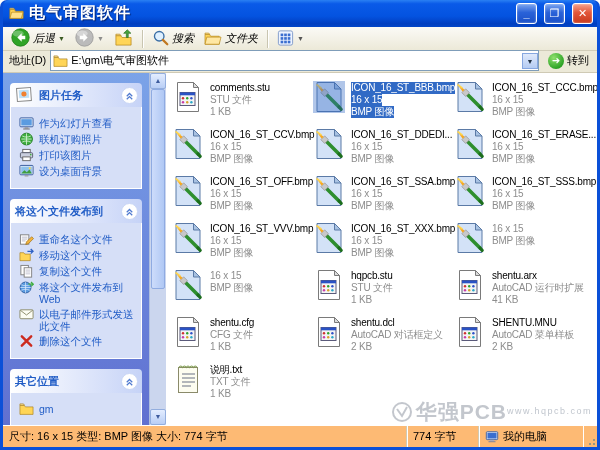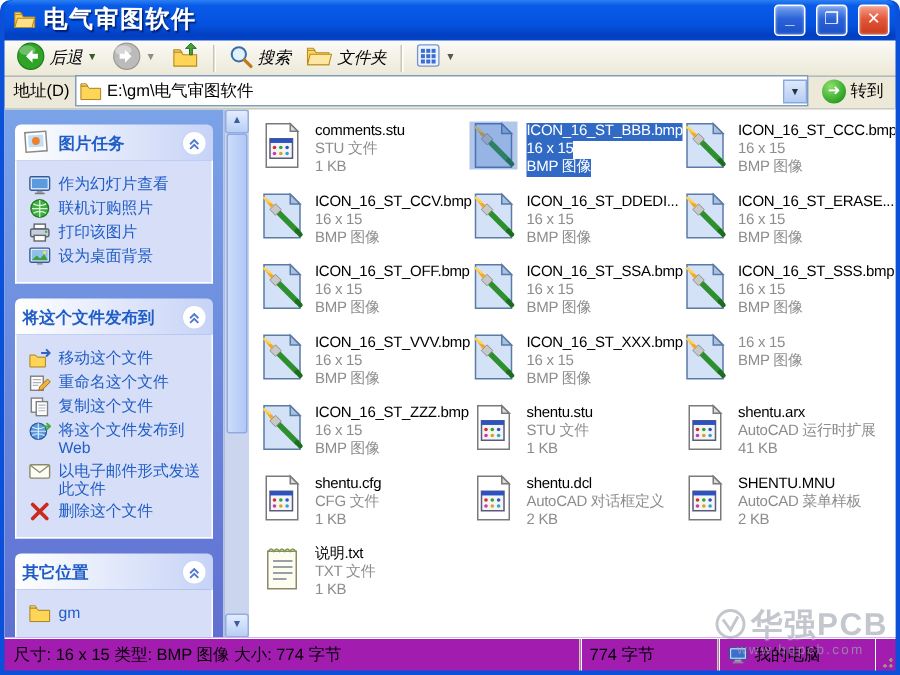--- a/index.html
+++ b/index.html
@@ -86,35 +86,35 @@
   .f-ico { width:32px; height:32px; flex:0 0 32px; position:relative; }
   .f-ico svg { width:32px; height:32px; }
   .file.selected .f-ico::after { content:''; position:absolute; inset:0; background:rgba(49,106,197,.38); }
   .f-text { display:flex; flex-direction:column; line-height:12px; padding-top:1px; }
   .f-name { font-size:10px; color:#000; white-space:nowrap; letter-spacing:-.2px; }
   .f-meta { font-size:10px; color:#8d8d8d; white-space:nowrap; letter-spacing:-.2px; }
   .f-name, .f-meta { align-self:flex-start; }
   .file.selected .f-name, .file.selected .f-meta { background:#316ac5; color:#fff; }
 
   
-  .statusbar { height:22px; background:#a21caf; display:flex; align-items:stretch; border-top:1px solid #fff; font-size:11px; }
+  .statusbar { height:22px; background:#fdba74; display:flex; align-items:stretch; border-top:1px solid #fff; font-size:11px; }
   .sb-cell { display:flex; align-items:center; padding:0 6px; border-right:1px solid #cfcab5; box-shadow:1px 0 0 #fff; color:#000; }
   .sb-cell.info { flex:1; }
-  .sb-cell.bytes { width:92px; }
+  .sb-cell.bytes { width:72px; }
   .sb-cell.loc { width:104px; gap:4px; border-right:0;font-family:Liberation Serif, serif; }
   .grip { width:14px; position:relative; }
   .grip::after { content:''; position:absolute; right:2px; bottom:2px; width:9px; height:9px;
                  background:
                   radial-gradient(circle at 8px 8px,#9a9784 1px,transparent 1.4px),
                   radial-gradient(circle at 8px 4px,#9a9784 1px,transparent 1.4px),
                   radial-gradient(circle at 4px 8px,#9a9784 1px,transparent 1.4px); }
 
   
-  .watermark { position:absolute; right:8px; bottom:12px; z-index:40; text-align:center; pointer-events:none;
-               display:flex; flex-direction:column; align-items:center; opacity:.78; }
+  .watermark { position:absolute; right:8px; bottom:24px; z-index:40; text-align:center; pointer-events:none;
+               display:flex; flex-direction:row; align-items:center; opacity:.78; }
   .wm-row { display:flex; align-items:center; gap:3px; }
   .wm-brand { font-size:21px; font-weight:bold; color:rgba(165,170,180,.85);
               text-shadow:0 1px 1px rgba(255,255,255,.8); letter-spacing:1px; }
   .wm-url { font-size:9px; color:rgba(160,168,180,.85); letter-spacing:1.5px; margin-top:-2px; }
 </style>
 </head>
 <body>
 
 <div class="window">
 
@@ -268,32 +268,32 @@
       <span class="ph-title">将这个文件发布到</span>
       <span class="ph-chevron">
         <svg width="11" height="11" viewBox="0 0 16 16">
                 <path d="M4 9l4-4 4 4M4 13.5l4-4 4 4" fill="none" stroke="#4f7ad0" stroke-width="1.8"></path>
               </svg>
       </span>
     </header>
     <ul class="panel-b">
             <li class="task">
     <span class="t-ico"><svg viewBox="0 0 16 15">
-                  <path d="M1 5h4l1.2 1.5H12v7H1z" fill="#ffd557" stroke="#a87f1e" stroke-width=".7"></path>
-                  <path d="M9 3.5h6M12.5 1l2.5 2.5L12.5 6" fill="none" stroke="#2f62c4" stroke-width="1.4"></path>
-                </svg></span>
-    <span class="t-label">移动这个文件</span>
-  </li>
-            <li class="task">
-    <span class="t-ico"><svg viewBox="0 0 16 15">
                   <rect x="1.5" y="3" width="9" height="10" fill="#fff" stroke="#808080"></rect>
                   <path d="M3 5.5h6M3 7.5h6M3 9.5h4" stroke="#b0b0c0" stroke-width=".9"></path>
                   <path d="M8 10.5l5.5-5.5 2 2L10 12.5l-2.8.8z" fill="#f2b33d" stroke="#9a6d16" stroke-width=".7"></path>
                 </svg></span>
     <span class="t-label">重命名这个文件</span>
+  </li>
+            <li class="task">
+    <span class="t-ico"><svg viewBox="0 0 16 15">
+                  <path d="M1 5h4l1.2 1.5H12v7H1z" fill="#ffd557" stroke="#a87f1e" stroke-width=".7"></path>
+                  <path d="M9 3.5h6M12.5 1l2.5 2.5L12.5 6" fill="none" stroke="#2f62c4" stroke-width="1.4"></path>
+                </svg></span>
+    <span class="t-label">移动这个文件</span>
   </li>
             <li class="task">
     <span class="t-ico"><svg viewBox="0 0 16 15">
                   <rect x="2" y="1.5" width="8" height="10" fill="#fff" stroke="#808080"></rect>
                   <rect x="5.5" y="4" width="8" height="10" fill="#fff" stroke="#808080"></rect>
                   <path d="M7 6.5h5M7 8.5h5M7 10.5h5" stroke="#b0b0c0" stroke-width=".8"></path>
                 </svg></span>
     <span class="t-label">复制这个文件</span>
   </li>
             <li class="task">
@@ -551,42 +551,41 @@
     <span class="f-ico"><svg viewBox="0 0 32 32">
                 <path d="M4 1.5h17.5l6.5 6.5v22.5H4z" fill="#d3e2f7" stroke="#5b7aa6"></path>
                 <path d="M21.5 1.5l6.5 6.5h-6.5z" fill="#a8c2e2" stroke="#5b7aa6"></path>
                 <path d="M12.5 12.5L26 26" stroke="#2e8f2e" stroke-width="3.6" stroke-linecap="round"></path>
                 <path d="M26 26l2.2 2.4" stroke="#1c6e1c" stroke-width="3.2" stroke-linecap="round"></path>
                 <rect x="9" y="9" width="5.4" height="5.4" fill="#c8c8c8" stroke="#8a8a8a" stroke-width=".6" transform="rotate(45 11.7 11.7)"></rect>
                 <path d="M3.5 3.5l7.2 5.2-2 2z" fill="#f6a821"></path>
                 <path d="M3.5 3.5l5 3.6" stroke="#ffd54f" stroke-width="1.6"></path>
               </svg></span>
     <span class="f-text">
-      <span class="f-name">ICON_16_ST_ZZZ.bmp</span>
       <span class="f-meta">16 x 15</span>
       <span class="f-meta">BMP 图像</span>
     </span>
   </div>
           <div class="file">
     <span class="f-ico"><svg viewBox="0 0 32 32">
                 <path d="M5.5 1.5h16l5 5v24h-21z" fill="#fff" stroke="#7a7a7a"></path>
                 <path d="M21.5 1.5l5 5h-5z" fill="#dcdcdc" stroke="#7a7a7a"></path>
                 <rect x="8" y="11.5" width="15" height="13" fill="#f4f4f4" stroke="#5a5a7a"></rect>
                 <rect x="8" y="11.5" width="15" height="2.8" fill="#2a52c4"></rect>
                 <g>
                   <circle cx="11" cy="17.3" r="1.2" fill="#d03030"></circle>
                   <circle cx="15.2" cy="17.3" r="1.2" fill="#2fa42f"></circle>
                   <circle cx="19.4" cy="17.3" r="1.2" fill="#2f50c8"></circle>
                   <circle cx="11" cy="21.3" r="1.2" fill="#c83ca8"></circle>
                   <circle cx="15.2" cy="21.3" r="1.2" fill="#d8a22a"></circle>
                   <circle cx="19.4" cy="21.3" r="1.2" fill="#2aa8c8"></circle>
                 </g>
               </svg></span>
     <span class="f-text">
-      <span class="f-name">shentu.stu</span>
+      <span class="f-name">hqpcb.stu</span>
       <span class="f-meta">STU 文件</span>
       <span class="f-meta">1 KB</span>
     </span>
   </div>
           <div class="file">
     <span class="f-ico"><svg viewBox="0 0 32 32">
                 <path d="M5.5 1.5h16l5 5v24h-21z" fill="#fff" stroke="#7a7a7a"></path>
                 <path d="M21.5 1.5l5 5h-5z" fill="#dcdcdc" stroke="#7a7a7a"></path>
                 <rect x="8" y="11.5" width="15" height="13" fill="#f4f4f4" stroke="#5a5a7a"></rect>
                 <rect x="8" y="11.5" width="15" height="2.8" fill="#2a52c4"></rect>

